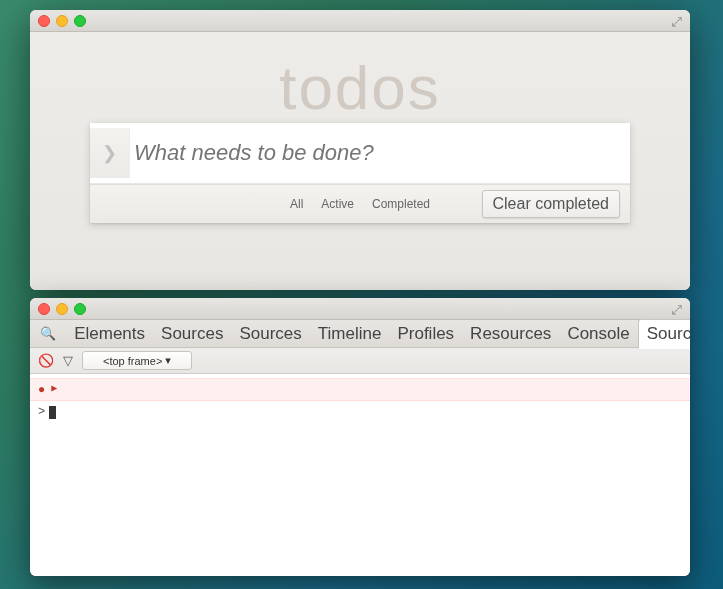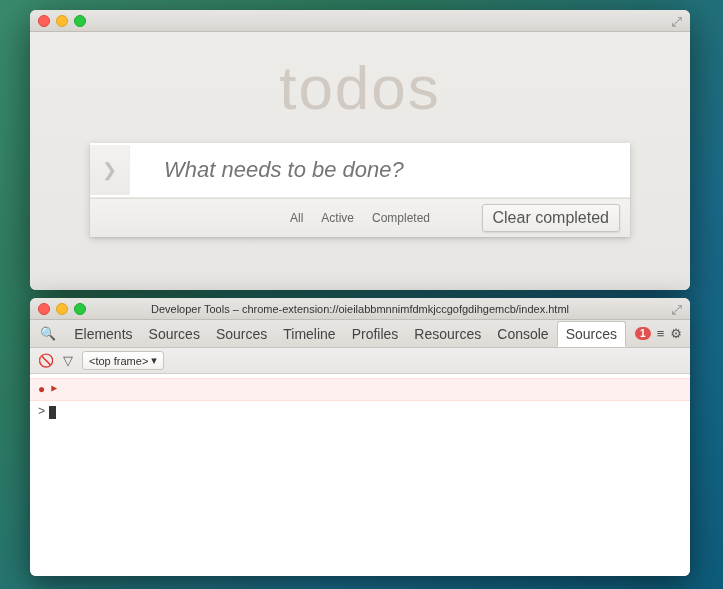--- a/index.html
+++ b/index.html
@@ -68,21 +68,20 @@
       flex-direction: column;
       align-items: center;
       padding: 20px 10px 10px;
     }
 
     .app-title {
       font-size: 62px;
       font-weight: 100;
       color: rgba(180,170,160,0.5);
       letter-spacing: 2px;
-      margin-bottom: 20px;
       font-family: "Helvetica Neue", Arial, sans-serif;
     }
 
     .todo-container {
       width: 540px;
       background: #fff;
       box-shadow: 0 2px 8px rgba(0,0,0,0.15), 0 1px 2px rgba(0,0,0,0.1);
     }
 
     .todo-input-row {
@@ -99,27 +98,27 @@
       align-items: center;
       justify-content: center;
       color: #c0c0c0;
       font-size: 18px;
       border-right: 1px solid #f0ede8;
       background: linear-gradient(to bottom, #f4f2ef, #eceae6);
     }
 
     .todo-input {
       flex: 1;
-      height: 54px;
+      height: 60px;
       border: none;
       outline: none;
       font-size: 22px;
       font-style: italic;
       color: #ccc;
-      padding: 0 34px;
+      padding: 0 4px;
       background: transparent;
       font-family: inherit;
     }
 
     .todo-footer {
       display: flex;
       align-items: center;
       justify-content: center;
       padding: 8px 10px;
       background: linear-gradient(to bottom, #f4f2ef, #eceae6);
@@ -205,21 +204,21 @@
       background: linear-gradient(to bottom, #e8e6e3, #dedad6);
       border-bottom: 1px solid #c8c5c0;
       display: flex;
       align-items: center;
       padding: 0 4px;
       gap: 0;
     }
 
     .devtools-tab {
       padding: 4px 8px;
-      font-size: 14px;
+      font-size: 17px;
       color: #444;
       cursor: pointer;
       border-radius: 3px 3px 0 0;
       white-space: nowrap;
     }
 
     .devtools-tab.active-tab {
       background: #fff;
       border: 1px solid #c8c5c0;
       border-bottom: 1px solid #fff;
@@ -275,21 +274,21 @@
       justify-content: center;
       color: #555;
       font-size: 13px;
       cursor: pointer;
     }
 
     .frame-selector {
       display: flex;
       align-items: center;
       gap: 3px;
-      padding: 2px 6px;
+      padding: 2px 20px;
       background: linear-gradient(to bottom, #fff, #f4f2ef);
       border: 1px solid #c8c5c0;
       border-radius: 3px;
       cursor: pointer;
       font-size: 11px;
       color: #333;
     }
 
     
     .devtools-console {
@@ -383,21 +382,20 @@
   </div>
 </div>
 
 <div class="devtools-window">
   <div class="devtools-titlebar">
     <div class="traffic-lights">
       <div class="traffic-light red"></div>
       <div class="traffic-light yellow"></div>
       <div class="traffic-light green"></div>
     </div>
-    <span class="devtools-title">Developer Tools – chrome-extension://oieilabbmnnimfdmkjccgofgdihgemcb/index.html</span>
     <span class="devtools-expand">⤢</span>
   </div>
 
   <div class="devtools-tabs">
     <span class="devtools-search-icon">🔍</span>
     <div class="devtools-tab">Elements</div>
     <div class="devtools-tab">Sources</div>
     <div class="devtools-tab">Sources</div>
     <div class="devtools-tab">Timeline</div>
     <div class="devtools-tab">Profiles</div>

